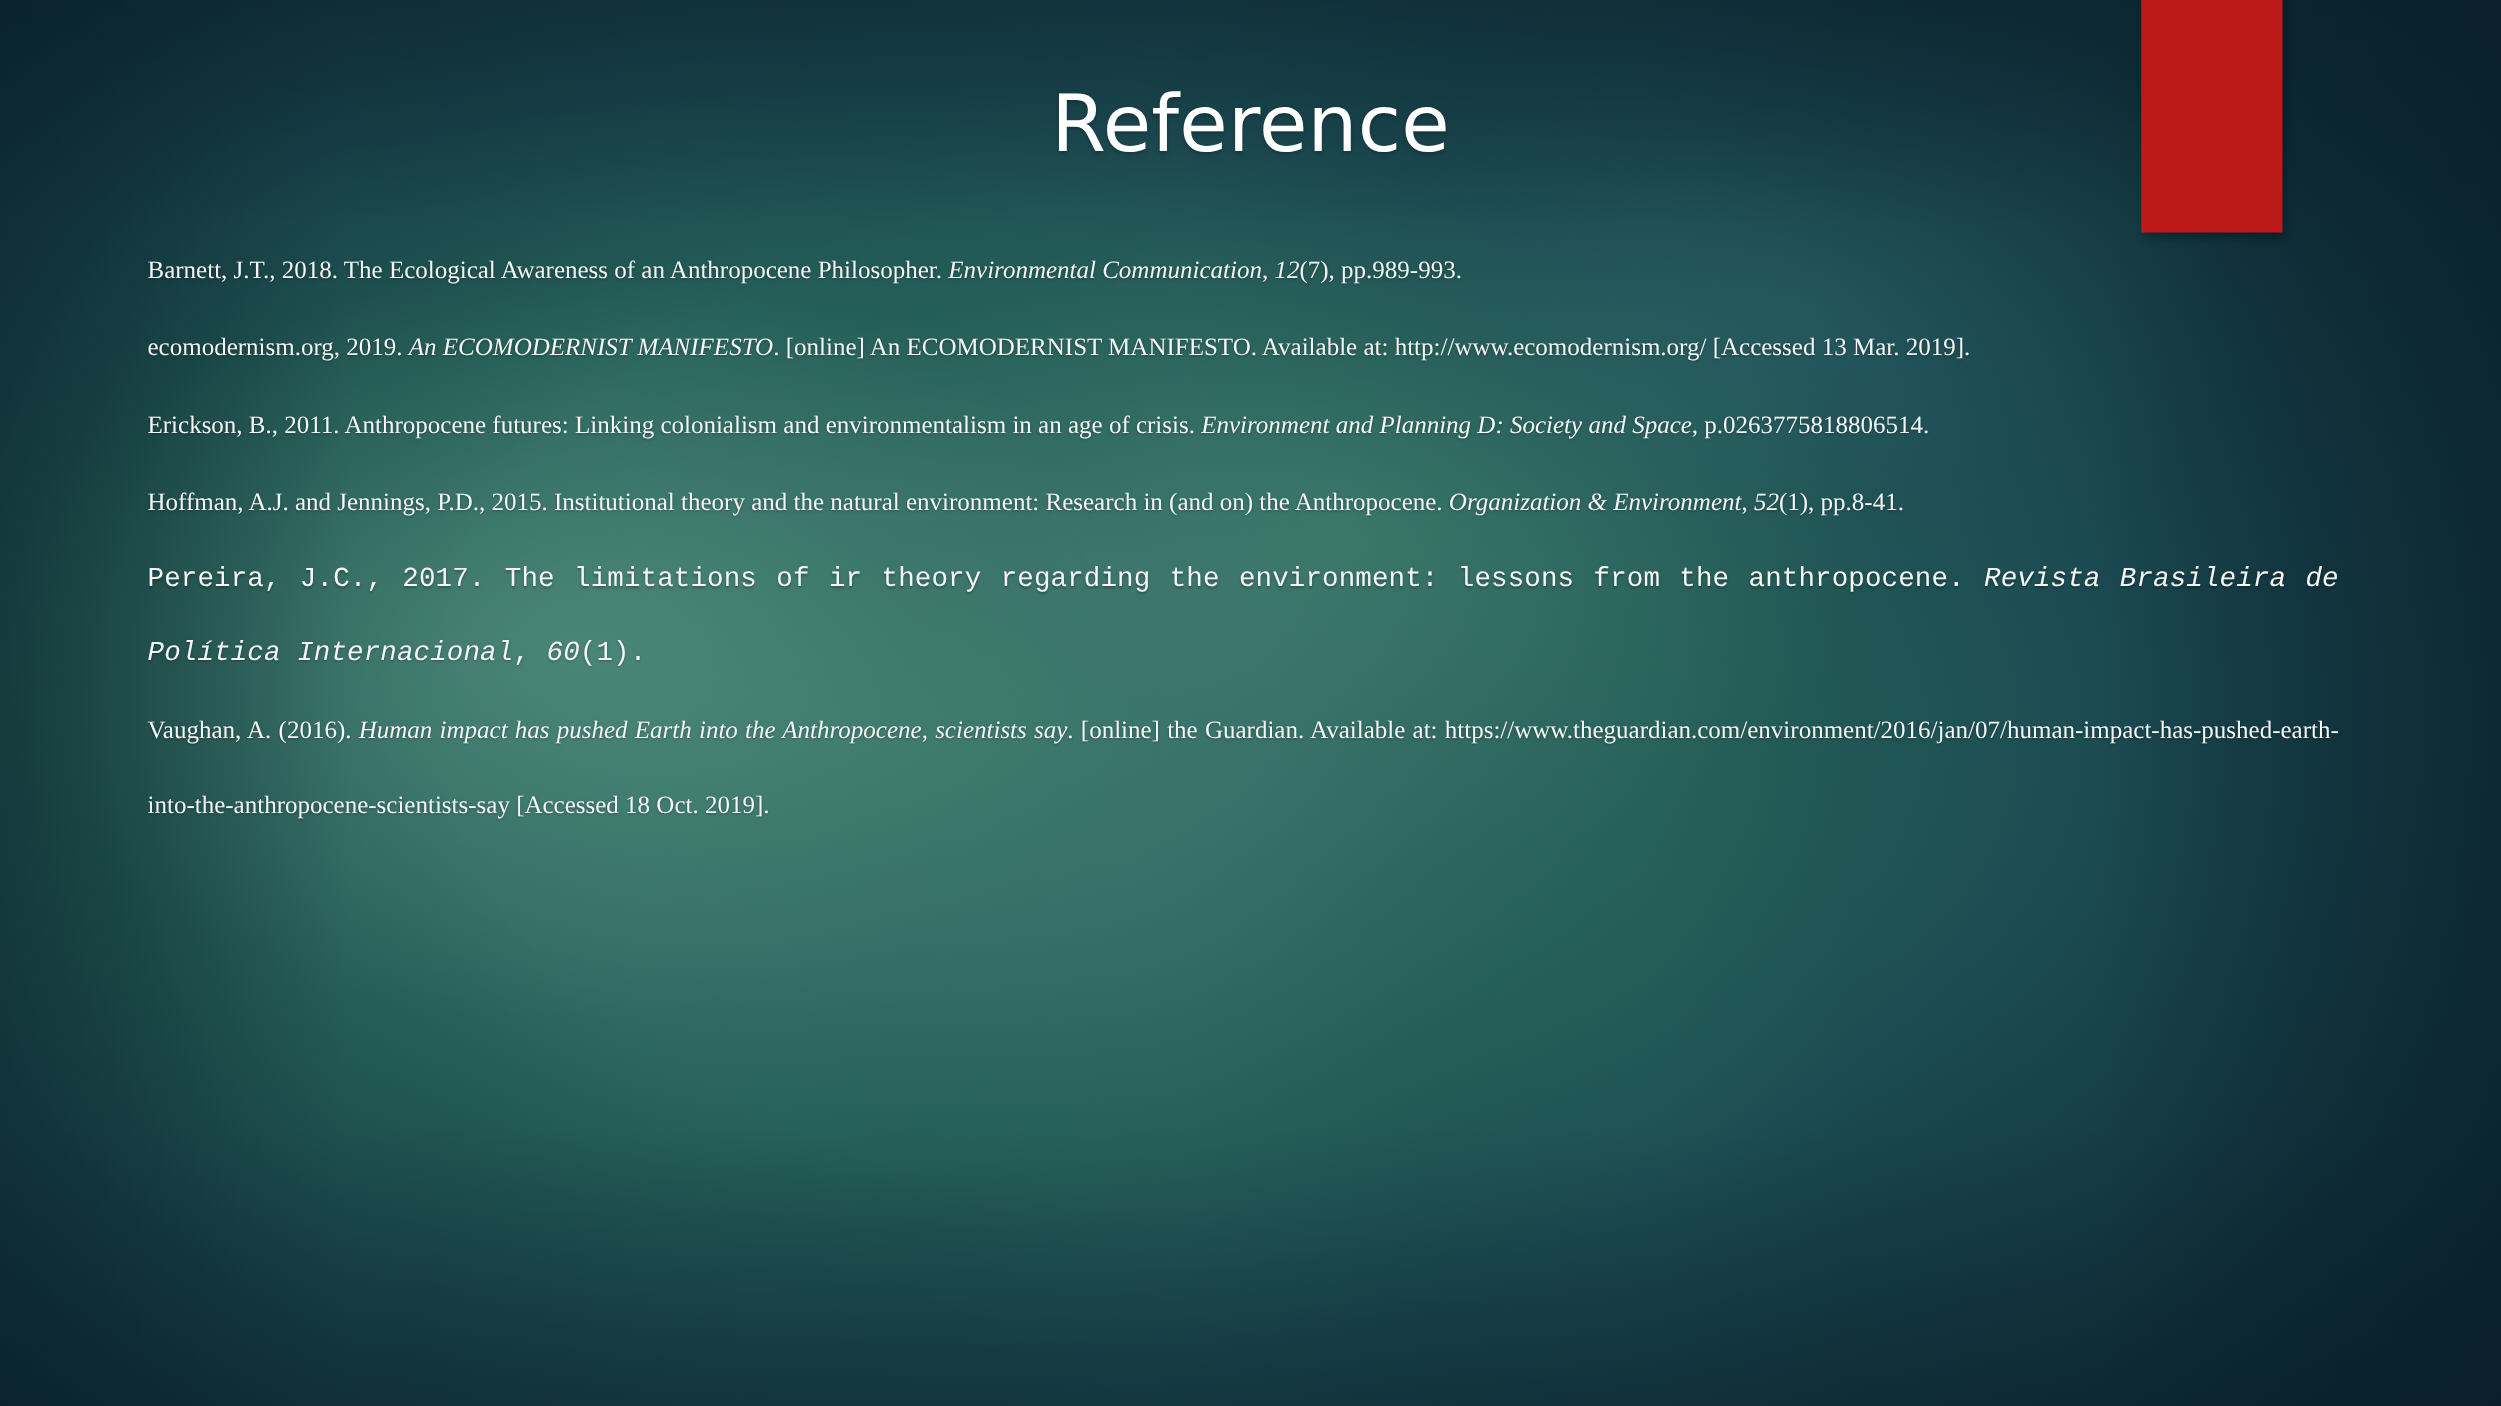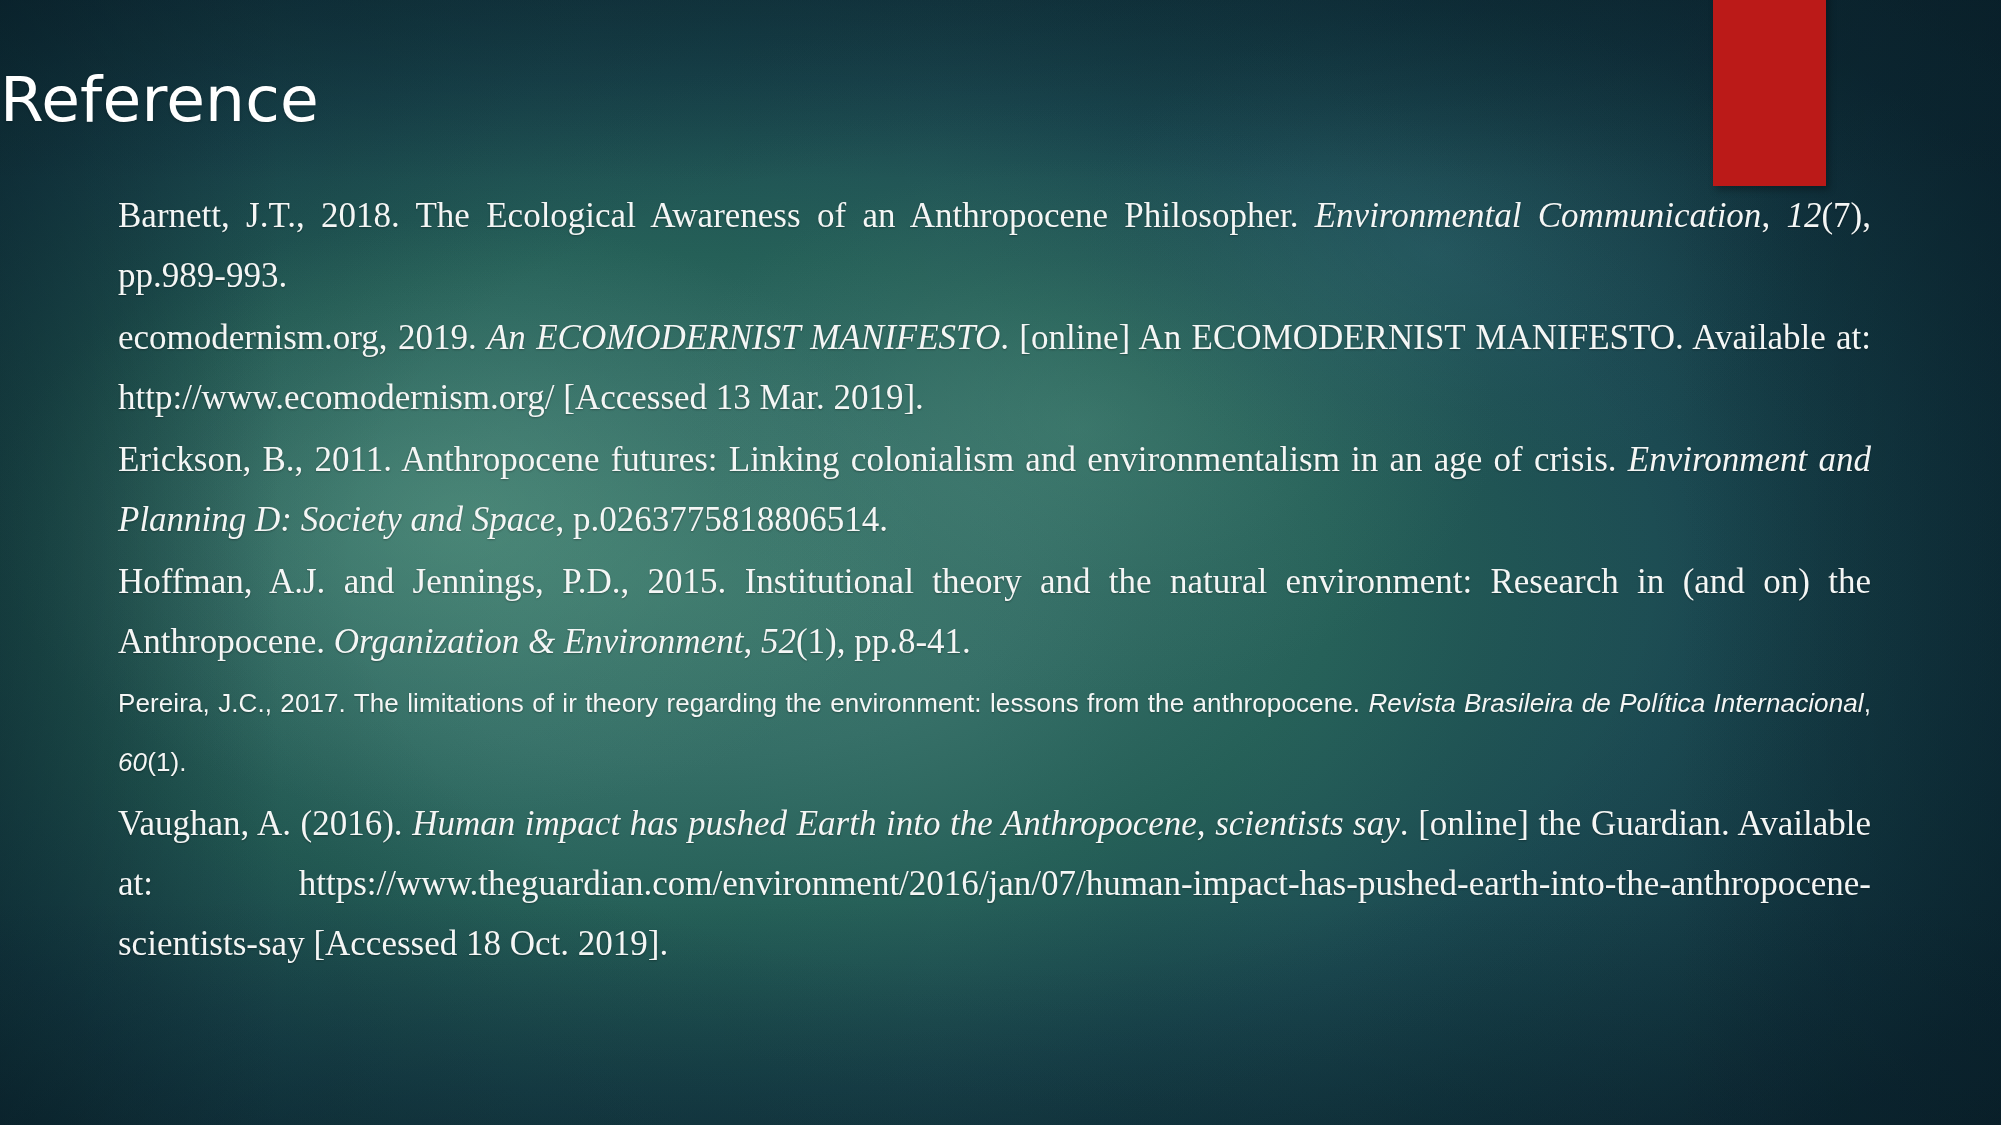--- a/index.html
+++ b/index.html
@@ -86,21 +86,21 @@
     background: #bb1a18;
     box-shadow: 3px 4px 7px rgba(0,0,0,0.30);
   }
 
   
   .title {
     position: absolute;
     left: 0;
     top: 22px;
     width: 2001px;
-    text-align: left;
+    text-align: center;
     font-family: "DejaVu Sans", "Liberation Sans", sans-serif;
     font-size: 63px;
     font-weight: 400;
     color: #ffffff;
     letter-spacing: 0.2px;
     line-height: 1.15;
     text-shadow: 0 1px 3px rgba(0,0,0,0.22);
   }
 
   
@@ -109,38 +109,38 @@
     left: 118px;
     top: 186px;
     width: 1753px;
   }
 
   .ref {
     color: #f4f6f5;
     text-align: justify;
     text-justify: inter-word;
     font-family: "Liberation Serif", "DejaVu Serif", serif;
-    font-size: 35px;
+    font-size: 20px;
     line-height: 60px;
     margin: 0 0 2px 0;
     text-shadow: 0 1px 2px rgba(0,0,0,0.30);
     -webkit-hyphens: none;
     hyphens: none;
   }
   .ref.last-line-natural {
     text-align-last: left;
   }
   .ref i, .ref em {
     font-style: italic;
   }
 
   
   .ref.sans {
-    font-family: Liberation Sans, sans-serif;
-    font-size: 26px;
+    font-family: Liberation Mono, monospace;
+    font-size: 22px;
     line-height: 59px;
     letter-spacing: 0.1px;
   }
 </style>
 </head>
 <body>
 
 <div class="slide">
 
   <div class="bg-base"></div>

